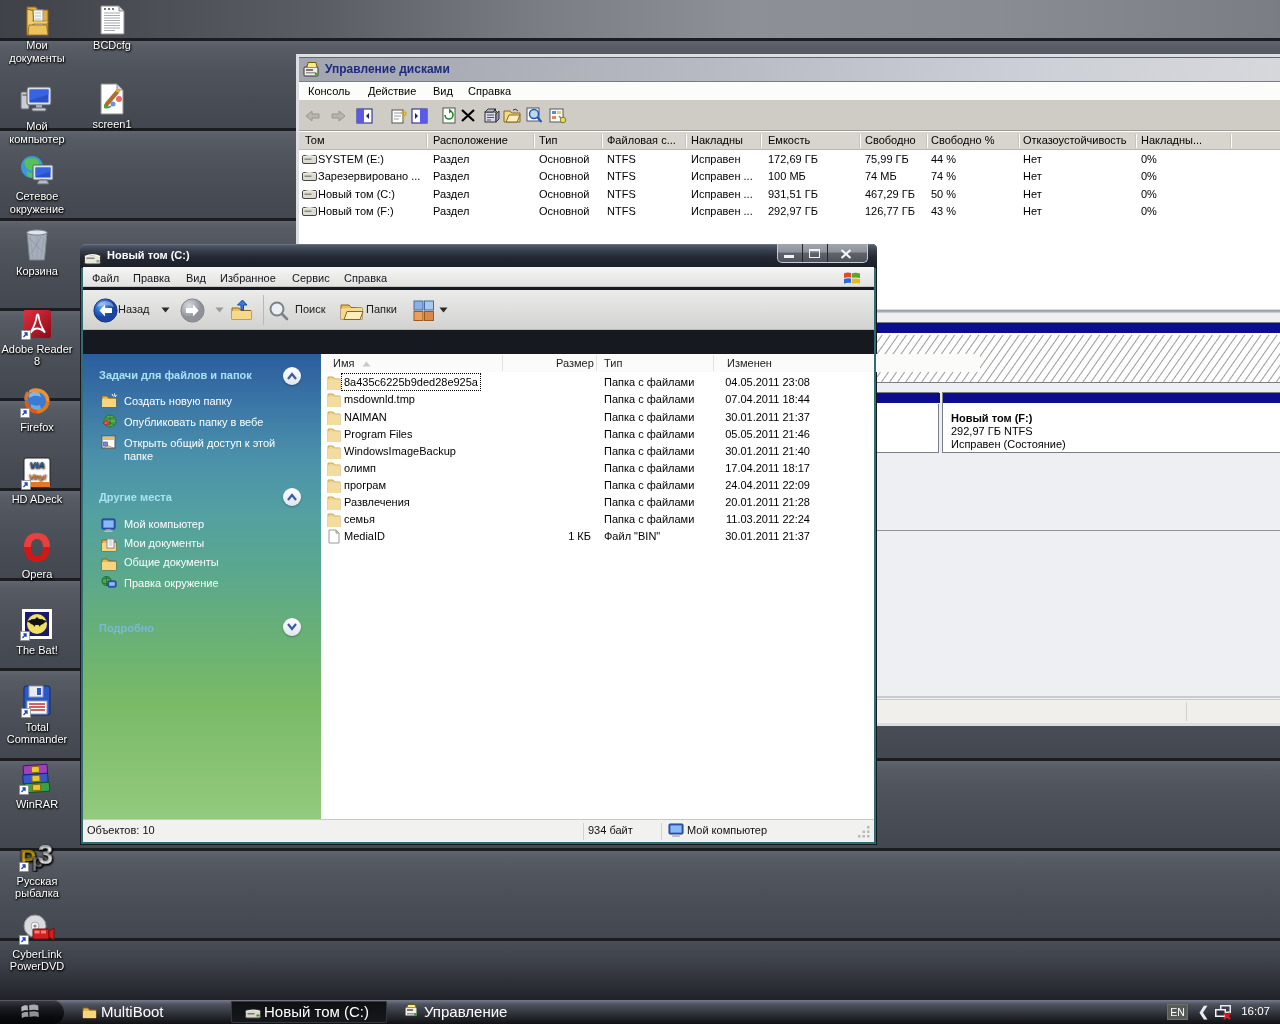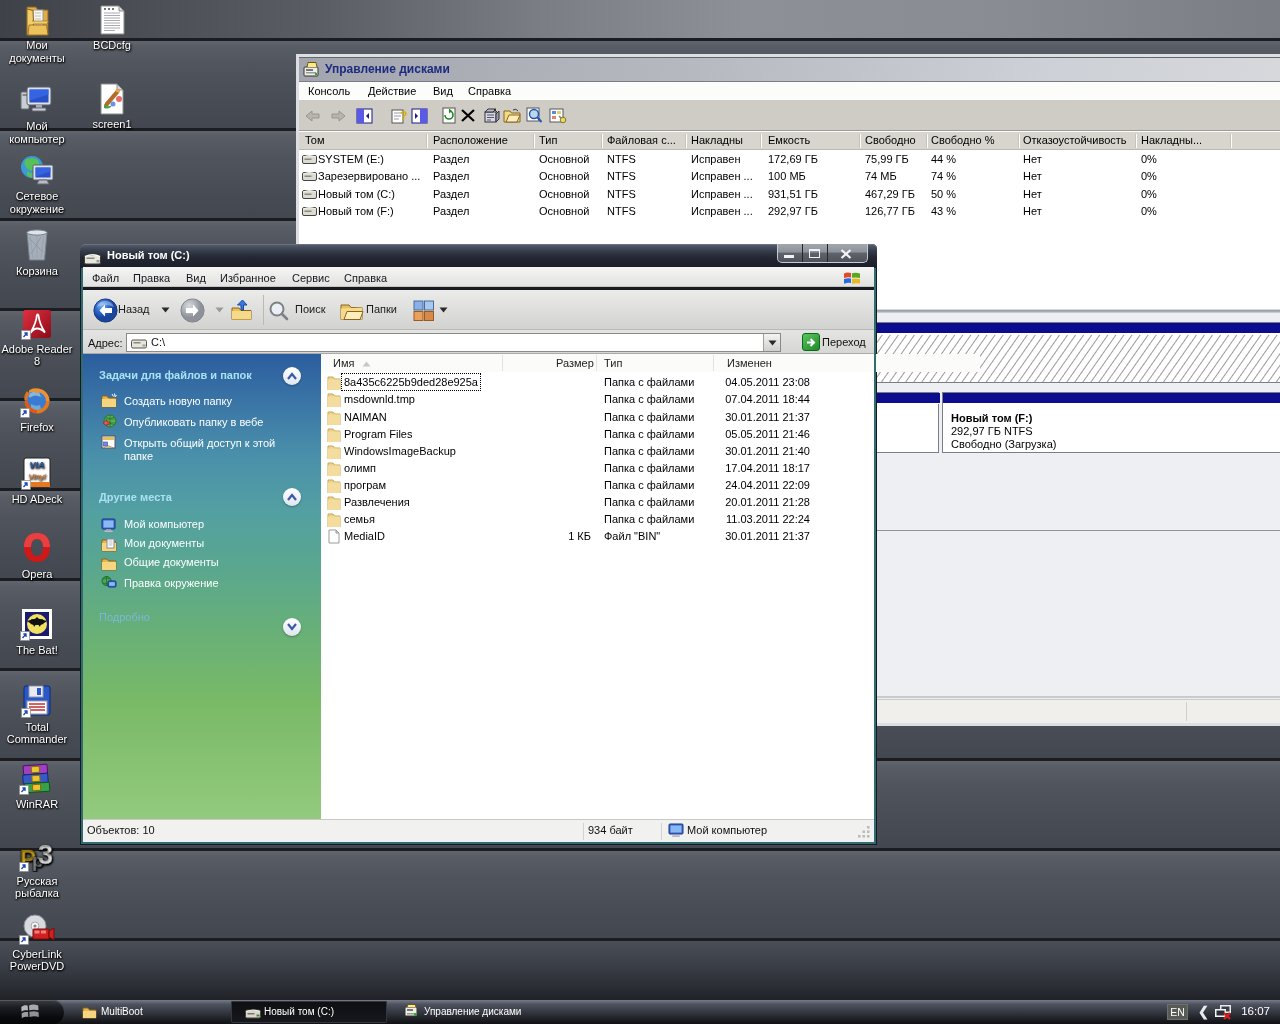--- a/index.html
+++ b/index.html
@@ -6,21 +6,21 @@
 body{font-family:"Liberation Sans",sans-serif;font-size:11px;position:relative;background:#45484e}
 .abs{position:absolute}
 
 #wall{position:absolute;left:0;top:0;width:1280px;height:1024px;overflow:hidden}
 .band{position:absolute;left:0;width:1280px}
 
 .dicon{position:absolute;width:80px;text-align:center;color:#fff;font-size:11px;line-height:13px;text-shadow:1px 1px 2px #000,0 1px 2px #000}
 .dicon svg{display:block;margin:0 auto 3px auto}
 
 #taskbar{position:absolute;left:0;top:1000px;width:1280px;height:24px;background:linear-gradient(180deg,#757b88 0%,#4d525e 18%,#31343c 55%,#17181d 90%,#101114 100%);z-index:30}
-.tbtn{position:absolute;top:1px;height:22px;color:#fff;font-size:10px;line-height:22px}
+.tbtn{position:absolute;top:1px;height:22px;color:#fff;font-size:15px;line-height:22px}
 #tray{position:absolute;right:0;top:0;height:24px;color:#fff}
 
 .wtext{position:absolute;white-space:nowrap}
 .frow{position:absolute;left:0;width:552px;height:17px}
 .fnm{position:absolute;left:23px;top:2px;white-space:nowrap}
 .ftp{position:absolute;left:283px;top:2px;white-space:nowrap}
 .fdt{position:absolute;left:381px;top:2px;width:108px;text-align:right;white-space:nowrap}
 .fsz{position:absolute;left:220px;top:2px;width:50px;text-align:right;white-space:nowrap}
 .dmh{position:absolute;top:2px;white-space:nowrap;color:#000}
 .dmc{position:absolute;top:2px;white-space:nowrap;color:#000}
@@ -396,21 +396,21 @@
       <div class="abs" style="left:0;top:0;width:886px;height:11px;background:#0c0c8e;border-bottom:1px solid #fff"></div>
       <div class="abs" style="left:0;top:12px;width:886px;height:47px;background:repeating-linear-gradient(125deg,#fff 0px,#fff 4.6px,#9a9a9a 5.6px,#fff 6.6px)"></div>
     </div>
     <div class="abs" style="left:100px;top:79px;width:540px;height:61px;border:1px solid #7a7e86;background:#fff">
       <div class="abs" style="left:0;top:0;width:540px;height:11px;background:#0c0c8e;border-bottom:1px solid #fff"></div>
     </div>
     <div class="abs" style="left:643px;top:79px;width:343px;height:61px;border:1px solid #7a7e86;background:#fff">
       <div class="abs" style="left:0;top:0;width:343px;height:11px;background:#0c0c8e;border-bottom:1px solid #fff"></div>
       <div class="wtext" style="left:8px;top:19px;font-weight:bold;color:#000">Новый том  (F:)</div>
       <div class="wtext" style="left:8px;top:32px;color:#000">292,97 ГБ NTFS</div>
-      <div class="wtext" style="left:8px;top:45px;color:#000">Свободно (Загрузка)</div>
+      <div class="wtext" style="left:8px;top:45px;color:#000">Исправен (Состояние)</div>
     </div>
     <div class="abs" style="left:0;top:217px;width:989px;height:1px;background:#90949a"></div>
     <div class="abs" style="left:0;top:383px;width:989px;height:2px;background:#c8cace"></div>
   </div>
   <div id="dm-status" class="abs" style="left:0px;top:642px;width:989px;height:24px;background:#f0efec;border-top:1px solid #c9c9c5">
     <div class="abs" style="left:887px;top:2px;width:1px;height:19px;background:#cfcfcb"></div>
   </div>
 </div>
 
 <div id="ex" class="abs" style="left:80px;top:244px;width:797px;height:601px;background:#16191f;border-radius:5px 5px 0 0;z-index:10">
@@ -497,42 +497,20 @@
     <svg class="abs" style="left:330px;top:10px" width="21" height="21" viewBox="0 0 21 21">
       <rect x="1" y="1" width="9" height="9" fill="#8ab0e8" stroke="#4a6a9a"></rect>
         <rect x="11.5" y="1" width="9" height="9" fill="#a8c8f0" stroke="#4a6a9a"></rect>
       <rect x="1" y="11.5" width="9" height="9" fill="#e8a05a" stroke="#9a5a20"></rect>
         <rect x="11.5" y="11.5" width="9" height="9" fill="#d88848" stroke="#9a5a20"></rect>
     </svg>
     <svg class="abs" style="left:356px;top:17px" width="9" height="6" viewBox="0 0 9 6">
         <path d="M0.5 0.5 L8.5 0.5 L4.5 5.5 z" fill="#2a2a2a"></path>
       </svg>
   </div>
-  <div id="ex-addr" class="abs" style="left:3px;top:86px;width:791px;height:24px;background:linear-gradient(180deg,#e4e4e2,#d6d6d4);border-bottom:1px solid #a9a9a7;color:#111">
-    <div class="wtext" style="left:5px;top:7px">Адрес:</div>
-    <div class="abs" style="left:43px;top:3px;width:655px;height:19px;background:#fff;border:1px solid #8a8a88">
-      <svg class="abs" style="left:4px;top:4px" width="16" height="11" viewBox="0 0 16 11">
-          <rect x="0.5" y="2" width="15" height="8" rx="1.5" fill="#e6e6dc" stroke="#55554d"></rect>
-          <rect x="2.5" y="4" width="7" height="1.5" fill="#8a8a80"></rect>
-          <rect x="11.5" y="6.5" width="3" height="2" fill="#9aa09a"></rect>
-        </svg>
-      <div class="wtext" style="left:24px;top:2px">C:\</div>
-      <div class="abs" style="right:0;top:0;width:17px;height:17px;background:linear-gradient(180deg,#f4f4f2,#d0d0ce);border-left:1px solid #a0a09e">
-        <svg class="abs" style="left:4px;top:6px" width="9" height="6" viewBox="0 0 9 6">
-            <path d="M0.5 0.5 L8.5 0.5 L4.5 5.5 z" fill="#2a2a2a"></path>
-          </svg>
-      </div>
-    </div>
-    <div class="abs" style="left:719px;top:3px;width:18px;height:18px;border-radius:3px;background:linear-gradient(145deg,#5ec45e,#1e8a2a);border:1px solid #0a6a1a">
-      <svg class="abs" style="left:3px;top:3px" width="11" height="11" viewBox="0 0 11 11">
-          <path d="M1 5.5 h6 M4.5 2 L8 5.5 L4.5 9" stroke="#fff" stroke-width="2" fill="none"></path>
-        </svg>
-    </div>
-    <div class="wtext" style="left:739px;top:6px">Переход</div>
-  </div>
   <div id="ex-body" class="abs" style="left:3px;top:110px;width:791px;height:465px;background:#fff">
     <div class="abs" style="left:0;top:0;width:238px;height:465px;background:linear-gradient(180deg,#2b5d9e 0%,#3a74a6 10%,#4a90aa 22%,#53a0a2 34%,#5aa78f 46%,#68b077 60%,#79ba67 75%,#87c272 88%,#93ca7d 100%)">
       <div class="wtext" style="left:16px;top:15px;font-weight:bold;color:#a8e2f4">Задачи для файлов и папок</div>
       <div class="abs" style="left:200px;top:13px;width:18px;height:18px;border-radius:50%;background:linear-gradient(180deg,#fff,#dfe6ef);box-shadow:0 1px 2px rgba(0,0,0,.3)">
           <svg class="abs" style="left:4px;top:5px" width="10" height="8" viewBox="0 0 10 8">
             <path d="M1 7 L5 2 L9 7" stroke="#3a5aa8" stroke-width="2.2" fill="none"></path>
           </svg>
         </div>
       <svg class="abs" style="left:18px;top:39px" width="16" height="15" viewBox="0 0 16 15">
           <path d="M1 3 h5 l1.5 2 h7.5 v9 h-14 z" fill="#e8b84a" stroke="#8a6420"></path>
@@ -579,21 +557,21 @@
           <path d="M1 6 h14 v8 h-14 z" fill="#f6d580"></path>
         </svg>
       <div class="wtext" style="left:41px;top:202px;color:#fff">Общие документы</div>
       <svg class="abs" style="left:18px;top:221px" width="16" height="15" viewBox="0 0 16 15">
           <circle cx="5.5" cy="6" r="4.5" fill="#48a858" stroke="#1a6a2a"></circle>
           <path d="M2 4 q4 -2 7.5 0 M2 8 q4 2 7.5 0 M5.5 1.5 v9" stroke="#1a6a2a" stroke-width=".7" fill="none"></path>
           <rect x="7" y="6" width="8" height="6" rx="1" fill="#3a68d8" stroke="#16377a"></rect>
           <rect x="8.2" y="7.2" width="5.6" height="3.6" fill="#8ab8f2"></rect>
         </svg>
       <div class="wtext" style="left:41px;top:223px;color:#fff">Правка окружение</div>
-      <div class="wtext" style="left:16px;top:257px;font-weight:normal;color:#7ab8d8">Подробно</div>
+      <div class="wtext" style="left:16px;top:268px;font-weight:bold;color:#7ab8d8">Подробно</div>
       <div class="abs" style="left:200px;top:264px;width:18px;height:18px;border-radius:50%;background:linear-gradient(180deg,#fff,#dfe6ef);box-shadow:0 1px 2px rgba(0,0,0,.3)">
           <svg class="abs" style="left:4px;top:5px" width="10" height="8" viewBox="0 0 10 8">
             <path d="M1 1 L5 6 L9 1" stroke="#3a5aa8" stroke-width="2.2" fill="none"></path>
           </svg>
         </div>
     </div>
     <div class="abs" style="left:238px;top:0;width:553px;height:465px;background:#fff;color:#000">
       <div class="abs" style="left:0;top:0;width:659px;height:18px;background:#fbfbf9">
         <div class="wtext" style="left:12px;top:3px;color:#222">Имя</div>
         <svg class="abs" style="left:41px;top:7px" width="9" height="6" viewBox="0 0 9 6">

